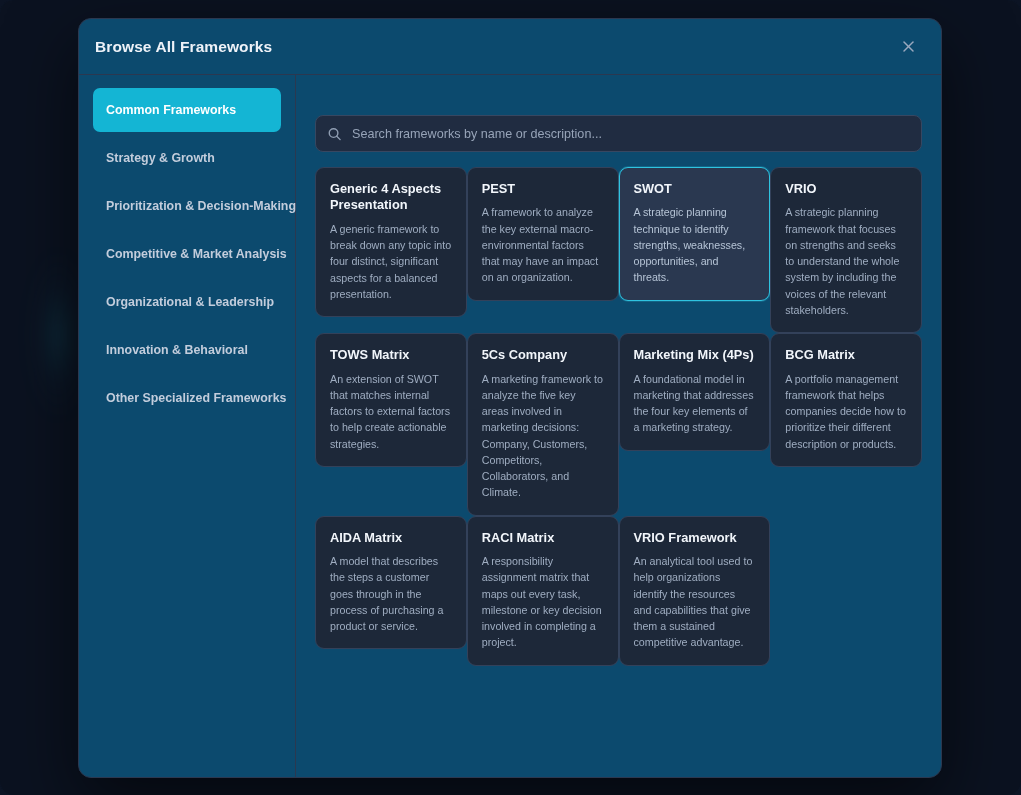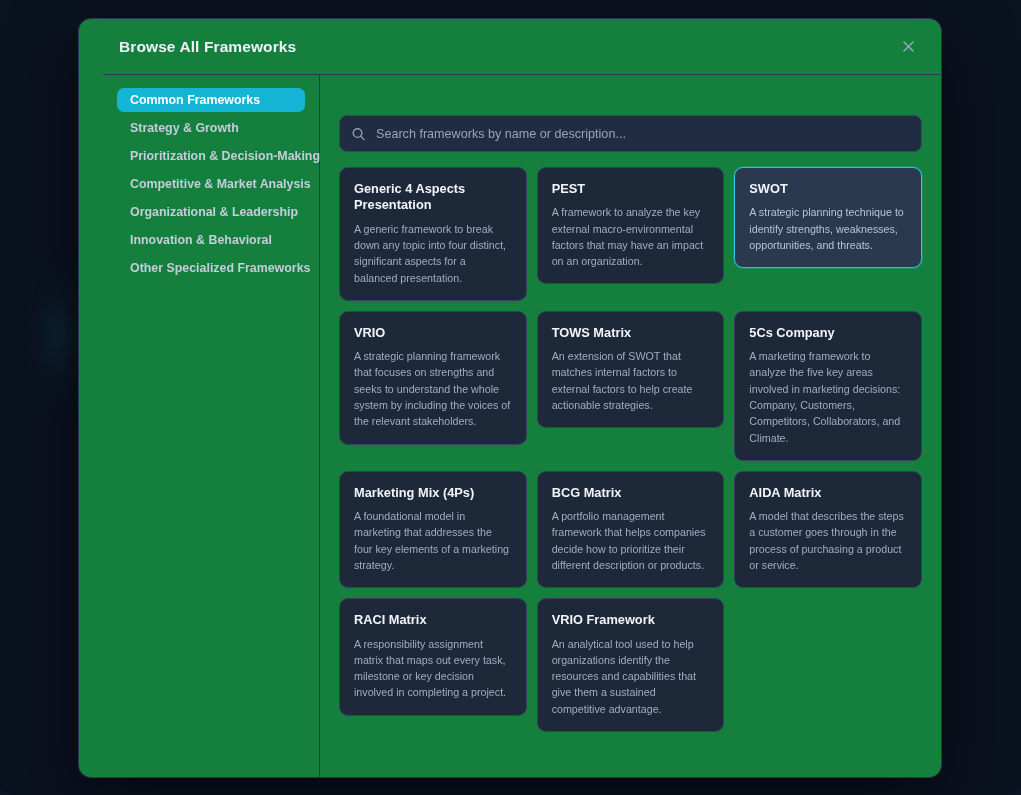--- a/index.html
+++ b/index.html
@@ -48,29 +48,28 @@
     background: rgba(8, 15, 28, .72);
   }
 
   
   .modal {
     position: absolute;
     left: 78px;
     top: 18px;
     width: 864px;
     height: 760px;
-    background: #15803d;
+    background: #0c4a6e;
     border: 1px solid #2a3purple;
     border: 1px solid #2b3850;
     border-radius: 13px;
     box-shadow: 0 26px 70px rgba(0,0,0,.55);
     overflow: hidden;
     display: flex;
     flex-direction: column;
-    padding-left: 24px;
   }
 
   .modal-header {
     height: 56px;
     flex: 0 0 56px;
     display: flex;
     align-items: center;
     justify-content: space-between;
     padding: 0 20px 0 16px;
     border-bottom: 1px solid #2b3850;
@@ -100,21 +99,21 @@
   }
 
   
   .sidebar {
     flex: 0 0 217px;
     width: 217px;
     border-right: 1px solid #2b3850;
     padding: 13px 14px 0 14px;
   }
   .nav-item {
-    height: 24px;
+    height: 44px;
     display: flex;
     align-items: center;
     padding: 0 13px;
     border-radius: 7px;
     font-size: 12.4px;
     font-weight: bold;
     color: #c3cddc;
     cursor: pointer;
     margin-bottom: 4px;
     white-space: nowrap;
@@ -156,22 +155,21 @@
     left: 12px;
     top: 50%;
     transform: translateY(-50%);
     color: #8f9db2;
     display: flex;
   }
 
   
   .grid {
     display: grid;
-    grid-template-columns: repeat(3, 1fr);
-    gap: 10px;
+    grid-template-columns: repeat(4, 1fr);
     align-items: start;
   }
   .card {
     background: #1d2staging;
     background: #1d2839;
     border: 1px solid #33415a;
     border-radius: 9px;
     padding: 13px 14px 14px 14px;
     cursor: pointer;
     min-height: 74px;

